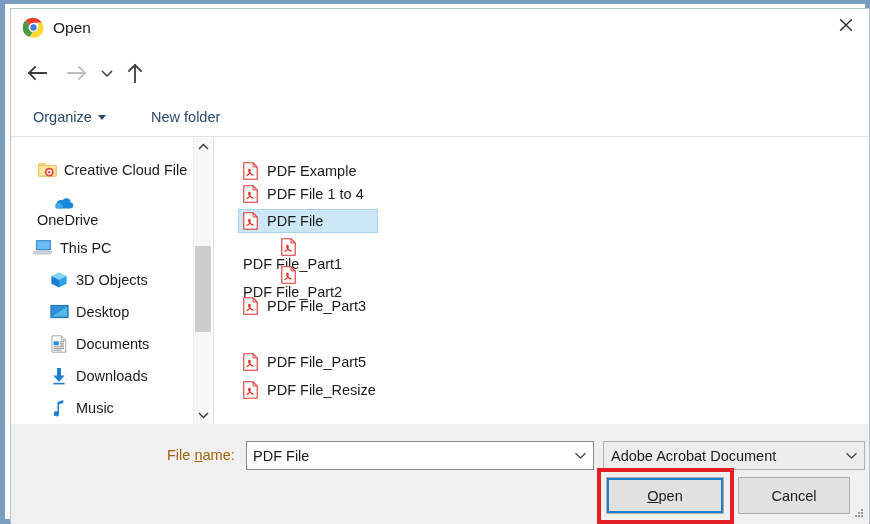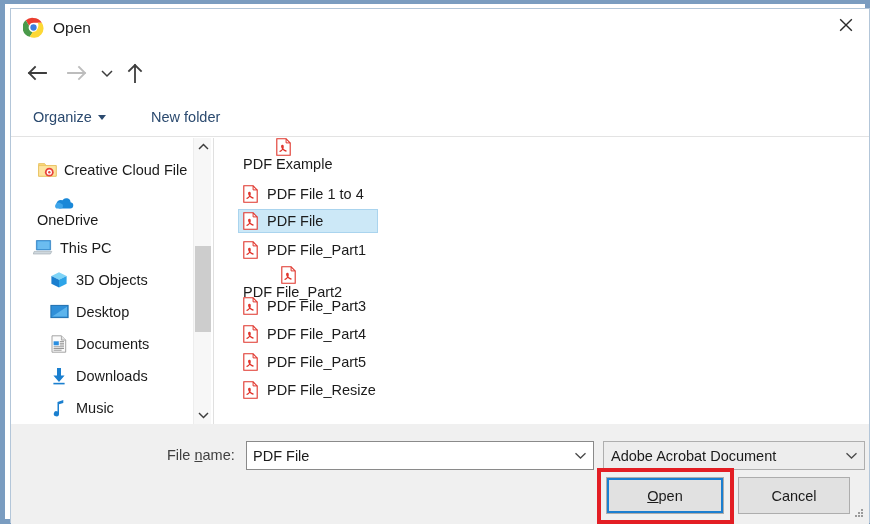--- a/index.html
+++ b/index.html
@@ -259,21 +259,21 @@
   
   .bottom-area {
     position: absolute;
     left: 0; top: 415px;
     width: 858px; height: 100px;
     background: #f0f0f0;
   }
   .filename-label {
     position: absolute;
     left: 156px; top: 438px;
-    font-size: 14.5px; color: #404040;
+    font-size: 14.5px; color: #a16207;
   }
   .filename-label u { text-decoration: underline; }
 
   .filename-box {
     position: absolute;
     left: 235px; top: 432px;
     width: 348px; height: 29px;
     background: #ffffff;
     border: 1px solid #8a8a8a;
     display:flex; align-items:center;
@@ -573,21 +573,21 @@
               <path d="M1 2 L5.5 6.6 L10 2" stroke="#3d3d3d" stroke-width="1.4" fill="none"></path>
             </svg>
           </div>
         </div>
       </div>
 
       <div class="split-line"></div>
 
       <div class="file-pane">
 
-        <div class="file-row" style="top:0;flex-direction:column;">
+        <div class="file-row" style="top:21px;">
           <svg class="pdf-ico" viewBox="0 0 15 18">
             <path d="M0.8 0.8 h9.3 l4.1 4.1 v12.3 h-13.4 z" fill="#ffffff" stroke="#e0342b" stroke-width="1.1"></path>
             <path d="M10.1 0.8 v4.1 h4.1" fill="none" stroke="#e0342b" stroke-width="1"></path>
             <path d="M4 13.4 c2.2 -0.7 3.4 -3.2 3.1 -5.2 c-0.2 -1.3 -1.5 -1.2 -1.4 0.2 c0.1 1.8 2.2 4.3 4.3 4.6" stroke="#e0342b" stroke-width="1.3" fill="none" stroke-linecap="round"></path>
           </svg>
           <span>PDF Example</span>
         </div>
 
         <div class="file-row" style="top:44px;">
           <svg class="pdf-ico" viewBox="0 0 15 18">
@@ -600,21 +600,21 @@
 
         <div class="file-row selected" style="top:71px;">
           <svg class="pdf-ico" viewBox="0 0 15 18">
             <path d="M0.8 0.8 h9.3 l4.1 4.1 v12.3 h-13.4 z" fill="#ffffff" stroke="#e0342b" stroke-width="1.1"></path>
             <path d="M10.1 0.8 v4.1 h4.1" fill="none" stroke="#e0342b" stroke-width="1"></path>
             <path d="M4 13.4 c2.2 -0.7 3.4 -3.2 3.1 -5.2 c-0.2 -1.3 -1.5 -1.2 -1.4 0.2 c0.1 1.8 2.2 4.3 4.3 4.6" stroke="#e0342b" stroke-width="1.3" fill="none" stroke-linecap="round"></path>
           </svg>
           <span>PDF File</span>
         </div>
 
-        <div class="file-row" style="top:100px;">
+        <div class="file-row" style="top:100px;flex-direction:column;">
           <svg class="pdf-ico" viewBox="0 0 15 18">
             <path d="M0.8 0.8 h9.3 l4.1 4.1 v12.3 h-13.4 z" fill="#ffffff" stroke="#e0342b" stroke-width="1.1"></path>
             <path d="M10.1 0.8 v4.1 h4.1" fill="none" stroke="#e0342b" stroke-width="1"></path>
             <path d="M4 13.4 c2.2 -0.7 3.4 -3.2 3.1 -5.2 c-0.2 -1.3 -1.5 -1.2 -1.4 0.2 c0.1 1.8 2.2 4.3 4.3 4.6" stroke="#e0342b" stroke-width="1.3" fill="none" stroke-linecap="round"></path>
           </svg>
           <span>PDF File_Part1</span>
         </div>
 
         <div class="file-row" style="top:128px;flex-direction:column;">
           <svg class="pdf-ico" viewBox="0 0 15 18">
@@ -627,28 +627,20 @@
 
         <div class="file-row" style="top:156px;">
           <svg class="pdf-ico" viewBox="0 0 15 18">
             <path d="M0.8 0.8 h9.3 l4.1 4.1 v12.3 h-13.4 z" fill="#ffffff" stroke="#e0342b" stroke-width="1.1"></path>
             <path d="M10.1 0.8 v4.1 h4.1" fill="none" stroke="#e0342b" stroke-width="1"></path>
             <path d="M4 13.4 c2.2 -0.7 3.4 -3.2 3.1 -5.2 c-0.2 -1.3 -1.5 -1.2 -1.4 0.2 c0.1 1.8 2.2 4.3 4.3 4.6" stroke="#e0342b" stroke-width="1.3" fill="none" stroke-linecap="round"></path>
           </svg>
           <span>PDF File_Part3</span>
         </div>
 
-        <div class="file-row" style="top:184px;">
-          <svg class="pdf-ico" viewBox="0 0 15 18">
-            <path d="M0.8 0.8 h9.3 l4.1 4.1 v12.3 h-13.4 z" fill="#ffffff" stroke="#e0342b" stroke-width="1.1"></path>
-            <path d="M10.1 0.8 v4.1 h4.1" fill="none" stroke="#e0342b" stroke-width="1"></path>
-            <path d="M4 13.4 c2.2 -0.7 3.4 -3.2 3.1 -5.2 c-0.2 -1.3 -1.5 -1.2 -1.4 0.2 c0.1 1.8 2.2 4.3 4.3 4.6" stroke="#e0342b" stroke-width="1.3" fill="none" stroke-linecap="round"></path>
-          </svg>
-          <span>PDF File_Part4</span>
-        </div>
 
         <div class="file-row" style="top:212px;">
           <svg class="pdf-ico" viewBox="0 0 15 18">
             <path d="M0.8 0.8 h9.3 l4.1 4.1 v12.3 h-13.4 z" fill="#ffffff" stroke="#e0342b" stroke-width="1.1"></path>
             <path d="M10.1 0.8 v4.1 h4.1" fill="none" stroke="#e0342b" stroke-width="1"></path>
             <path d="M4 13.4 c2.2 -0.7 3.4 -3.2 3.1 -5.2 c-0.2 -1.3 -1.5 -1.2 -1.4 0.2 c0.1 1.8 2.2 4.3 4.3 4.6" stroke="#e0342b" stroke-width="1.3" fill="none" stroke-linecap="round"></path>
           </svg>
           <span>PDF File_Part5</span>
         </div>
 

